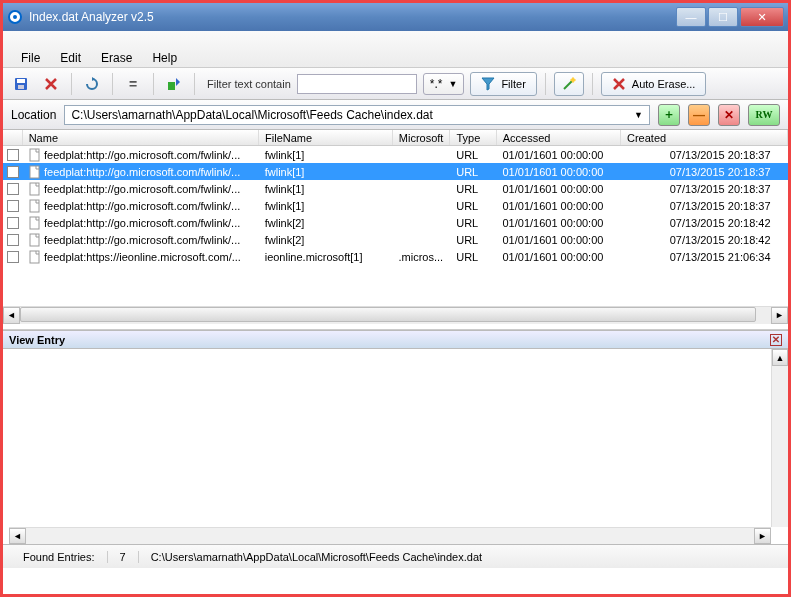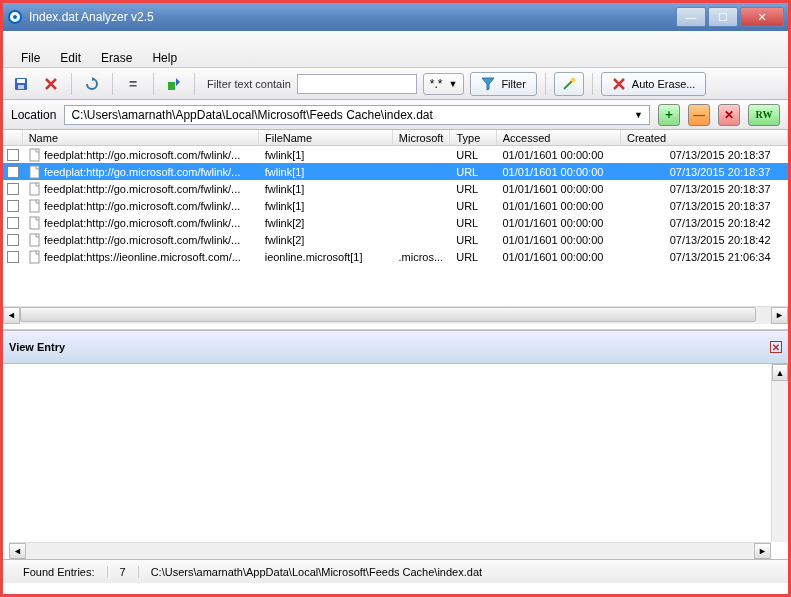--- a/index.html
+++ b/index.html
@@ -47,21 +47,21 @@
 .col-file { width: 140px; }
 .col-ft { width: 60px; }
 .col-type { width: 48px; }
 .col-created { width: 175px; }
 .col-accessed { width: 130px; }
 .hscroll { height: 17px; background: #f0f0f0; border-top: 1px solid #ddd; display: flex; align-items: center; }
 .hscroll .arrow { width: 17px; height: 17px; background: linear-gradient(#fff,#ddd); border: 1px solid #bbb; display: flex; align-items: center; justify-content: center; font-size: 9px; cursor: pointer; }
 .hscroll .track { flex: 1; height: 17px; background: #eee; position: relative; }
 .hscroll .thumb { position: absolute; left: 0; top: 0; height: 15px; width: 98%; background: linear-gradient(#f8f8f8,#d8d8d8); border: 1px solid #bbb; border-radius: 2px; }
 
-.viewentry-hdr { height: 34px; background: linear-gradient(#eef, #cde); border-top: 1px solid #bbb; border-bottom: 1px solid #bbb; padding: 0 6px; font-size: 11px; font-weight: bold; display: flex; align-items: center; justify-content: space-between; }
+.viewentry-hdr { height: 19px; background: linear-gradient(#eef, #cde); border-top: 1px solid #bbb; border-bottom: 1px solid #bbb; padding: 0 6px; font-size: 11px; font-weight: bold; display: flex; align-items: center; justify-content: space-between; }
 .viewentry-body { height: 195px; background: #fff; position: relative; padding: 6px; }
 .vscroll { position: absolute; right: 0; top: 0; bottom: 17px; width: 17px; background: #f0f0f0; border-left: 1px solid #ddd; }
 .vscroll .arrow { height: 17px; background: linear-gradient(#fff,#ddd); border: 1px solid #bbb; display: flex; align-items: center; justify-content: center; font-size: 9px; cursor: pointer; }
 .hscroll2 { position: absolute; left: 6px; right: 17px; bottom: 0; height: 17px; background: #f0f0f0; border-top: 1px solid #ddd; display: flex; }
 .hscroll2 .arrow { width: 17px; background: linear-gradient(#fff,#ddd); border: 1px solid #bbb; display: flex; align-items: center; justify-content: center; font-size: 9px; cursor: pointer; }
 .hscroll2 .track { flex: 1; }
 
 .statusbar { height: 24px; border-top: 1px solid #bbb; background: linear-gradient(#fafafa,#ececec); display: flex; align-items: center; padding: 0 8px; font-size: 11px; }
 .statusbar .seg { border-right: 1px solid #ccc; padding: 0 12px; }
 </style>

